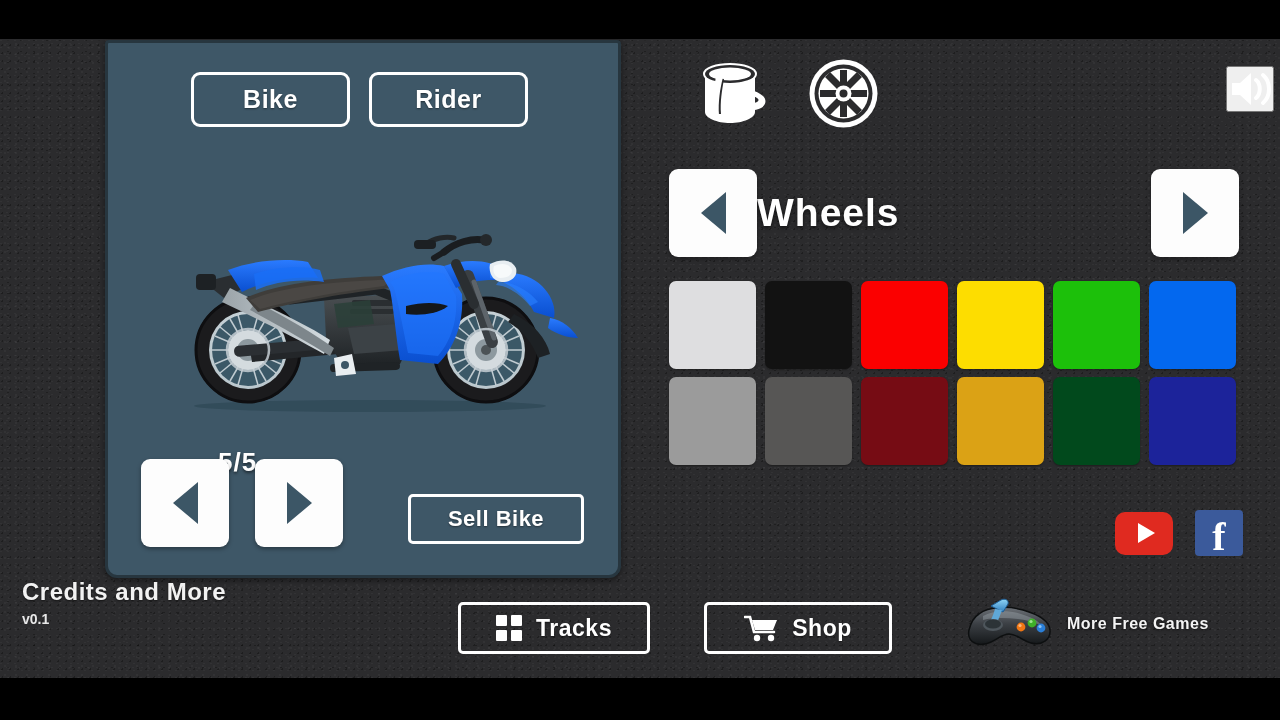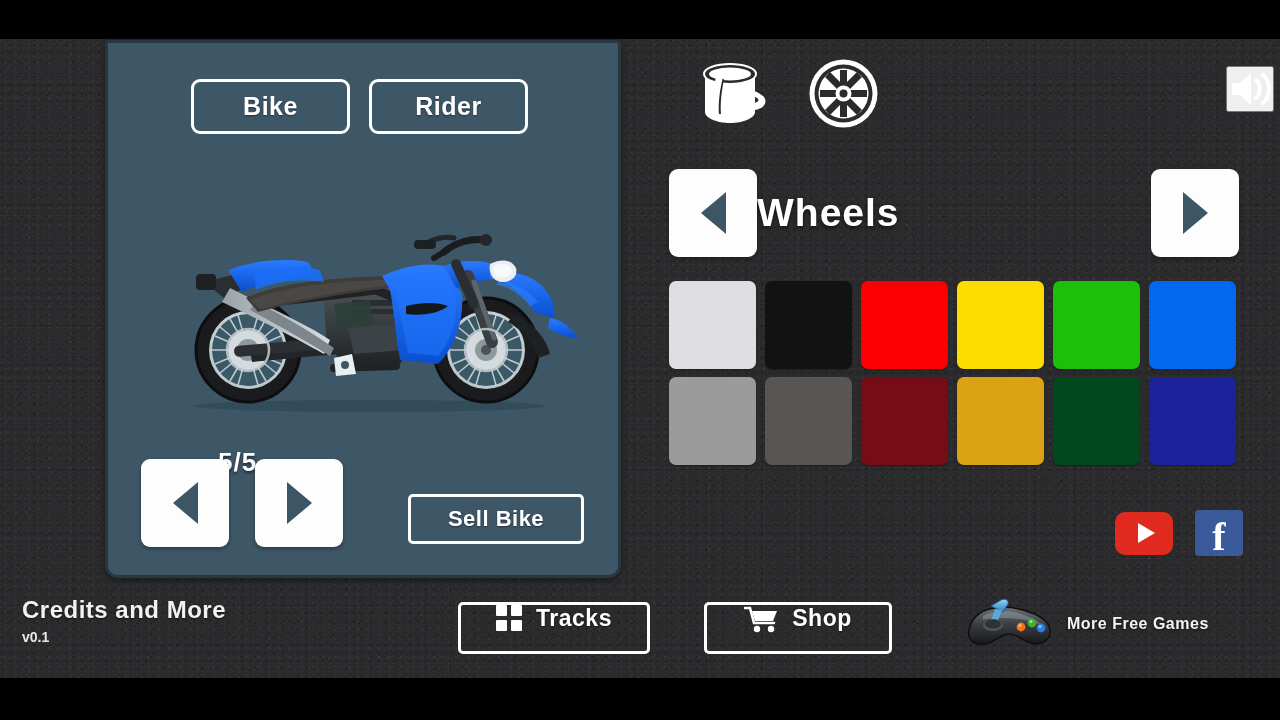--- a/index.html
+++ b/index.html
@@ -33,21 +33,21 @@
   }
 
   
   #bike-panel {
     position:absolute; left:105px; top:40px; width:516px; height:538px;
     background:#3e5767;
     border:3px solid #27363f;
     border-radius:4px 4px 12px 12px;
     box-shadow:0 2px 6px rgba(0,0,0,.45);
   }
-  .tabs { position:absolute; left:83px; top:36px; display:flex; gap:19px;align-items:flex-end; }
+  .tabs { position:absolute; left:83px; top:29px; display:flex; gap:19px;align-items:flex-end; }
   .tab-btn {
     width:159px; height:55px;
     border:3px solid #ffffff; border-radius:9px;
     background:transparent; color:#fff;
     font-size:25px; font-weight:bold; letter-spacing:.5px;
     display:flex; align-items:center; justify-content:center;
     cursor:pointer;
     text-shadow:0 1px 2px rgba(0,0,0,.45);
   }
 
@@ -119,29 +119,29 @@
   #youtube-btn .play { width:0; height:0; border-top:10px solid transparent; border-bottom:10px solid transparent; border-left:17px solid #fff; margin-left:4px; }
   #facebook-btn {
     width:48px; height:46px; background:#3b5a9b; border-radius:4px;
     display:flex; align-items:flex-end; justify-content:center; cursor:pointer;
     color:#fff; font-size:40px; font-weight:bold; font-family:"Liberation Serif", serif;
     line-height:.95; padding-bottom:0;
   }
 
   
   #credits {
-    position:absolute; left:22px; top:596px; cursor:pointer;
+    position:absolute; left:22px; top:578px; cursor:pointer;
   }
   #credits-label { color:#f2f2f2; font-size:24px; font-weight:bold; letter-spacing:.5px; text-shadow:0 1px 2px rgba(0,0,0,.6); }
   #version-label { color:#e8e8e8; font-size:14px; font-weight:bold; margin-top:5px; }
 
   .bar-btn {
     position:absolute; height:52px;
     border:3px solid #ffffff; border-radius:5px; background:transparent;
-    display:flex; align-items:flex-start; justify-content:center; gap:14px;
+    display:flex; align-items:center; justify-content:center; gap:14px;
     color:#fff; font-size:23px; font-weight:bold; letter-spacing:.5px;
     cursor:pointer; text-shadow:0 1px 2px rgba(0,0,0,.5);
   }
   #tracks-btn { left:458px; top:602px; width:192px; }
   #shop-btn   { left:704px; top:602px; width:188px; }
   .grid-icon { width:26px; height:26px; display:grid; grid-template-columns:1fr 1fr; grid-template-rows:1fr 1fr; gap:4px; }
   .grid-icon i { background:#fff; display:block; border-radius:1px; }
   .cart-icon { width:34px; height:28px; }
 
   #more-games { position:absolute; left:965px; top:596px; display:flex; align-items:center; gap:14px; cursor:pointer; }

